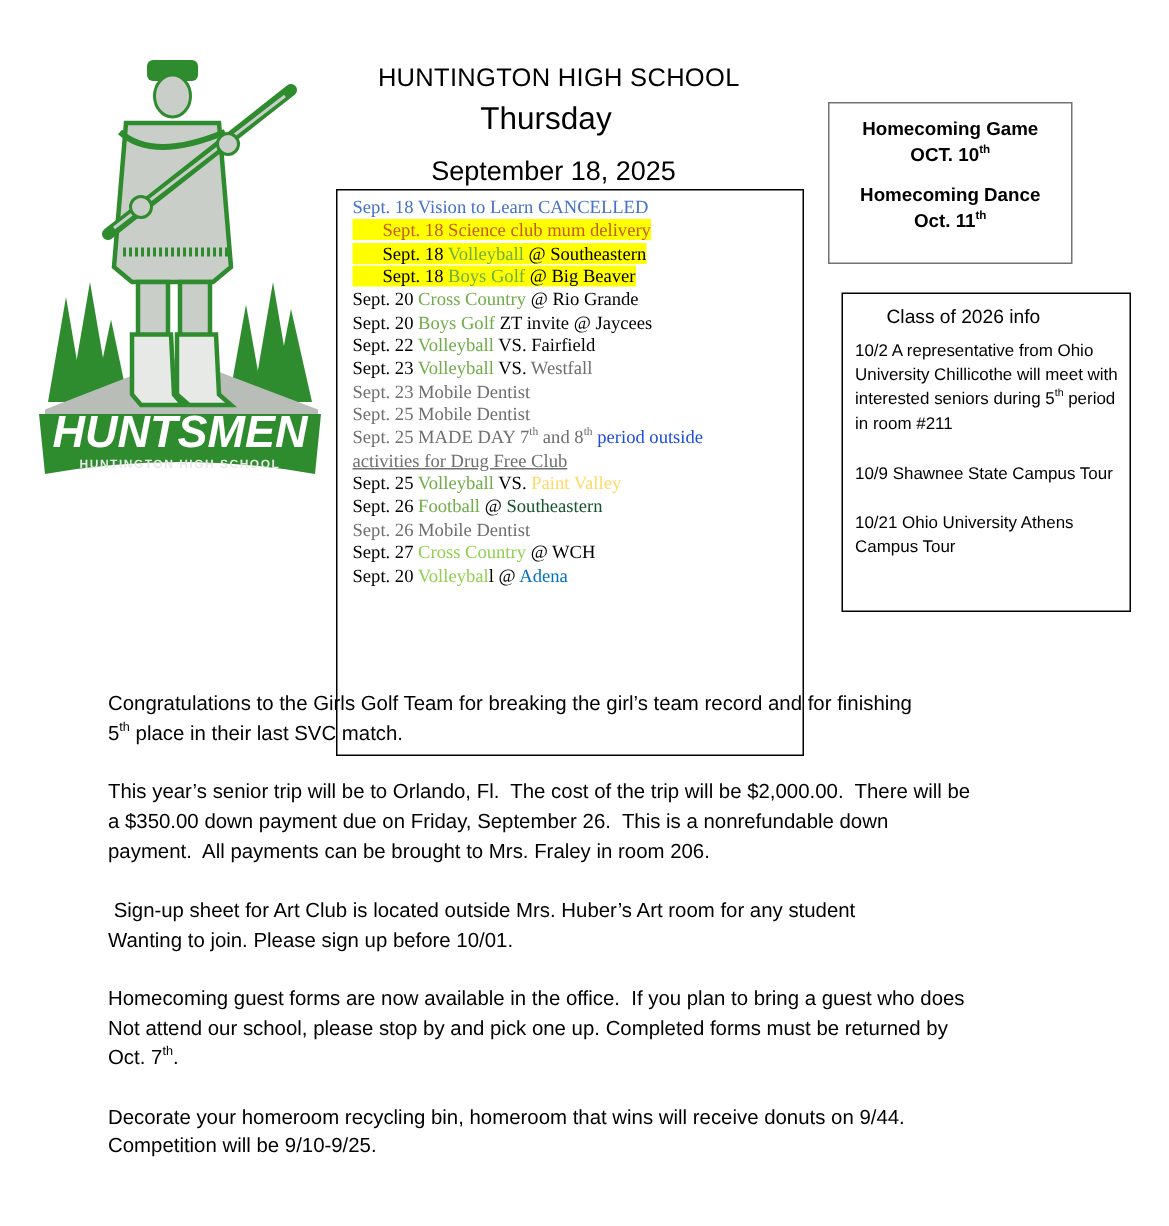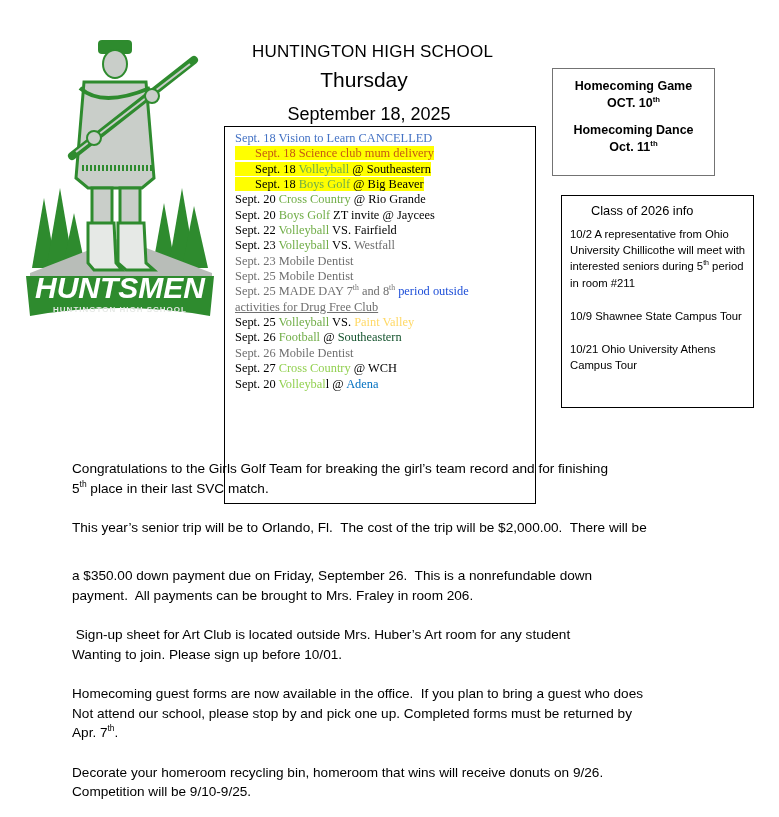--- a/index.html
+++ b/index.html
@@ -115,29 +115,29 @@
     </div>
 </div>
 
 <div id="announcements" class="abs calibri">
     <div class="para">
       <div style="white-space: pre;"><span>Congratulations to the Girls Golf Team for breaking the girl’s team record and for finishing</span></div>
       <div style="white-space: pre;"><span>5</span><sup>th</sup><span> place in their last SVC match.</span></div>
     </div>
     <div class="para">
       <div style="white-space: pre;"><span>This year’s senior trip will be to Orlando, Fl.  The cost of the trip will be $2,000.00.  There will be</span></div>
-      <div style="white-space: pre; margin-top: 28px;"><span>a $350.00 down payment due on Friday, September 26.  This is a nonrefundable down</span></div>
+      <div style="white-space: pre;"><span>a $350.00 down payment due on Friday, September 26.  This is a nonrefundable down</span></div>
       <div style="white-space: pre;"><span>payment.  All payments can be brought to Mrs. Fraley in room 206.</span></div>
     </div>
     <div class="para">
       <div style="white-space: pre;"><span> Sign-up sheet for Art Club is located outside Mrs. Huber’s Art room for any student</span></div>
       <div style="white-space: pre;"><span>Wanting to join. Please sign up before 10/01.</span></div>
     </div>
     <div class="para">
       <div style="white-space: pre;"><span>Homecoming guest forms are now available in the office.  If you plan to bring a guest who does</span></div>
       <div style="white-space: pre;"><span>Not attend our school, please stop by and pick one up. Completed forms must be returned by</span></div>
-      <div style="white-space: pre;"><span>Apr. 7</span><sup>th</sup><span>.</span></div>
+      <div style="white-space: pre;"><span>Oct. 7</span><sup>th</sup><span>.</span></div>
     </div>
     <div class="para">
-      <div style="white-space: pre;"><span>Decorate your homeroom recycling bin, homeroom that wins will receive donuts on 9/26.</span></div>
+      <div style="white-space: pre;"><span>Decorate your homeroom recycling bin, homeroom that wins will receive donuts on 9/44.</span></div>
       <div style="white-space: pre;"><span>Competition will be 9/10-9/25.</span></div>
     </div>
   </div>
 
 </body></html>

